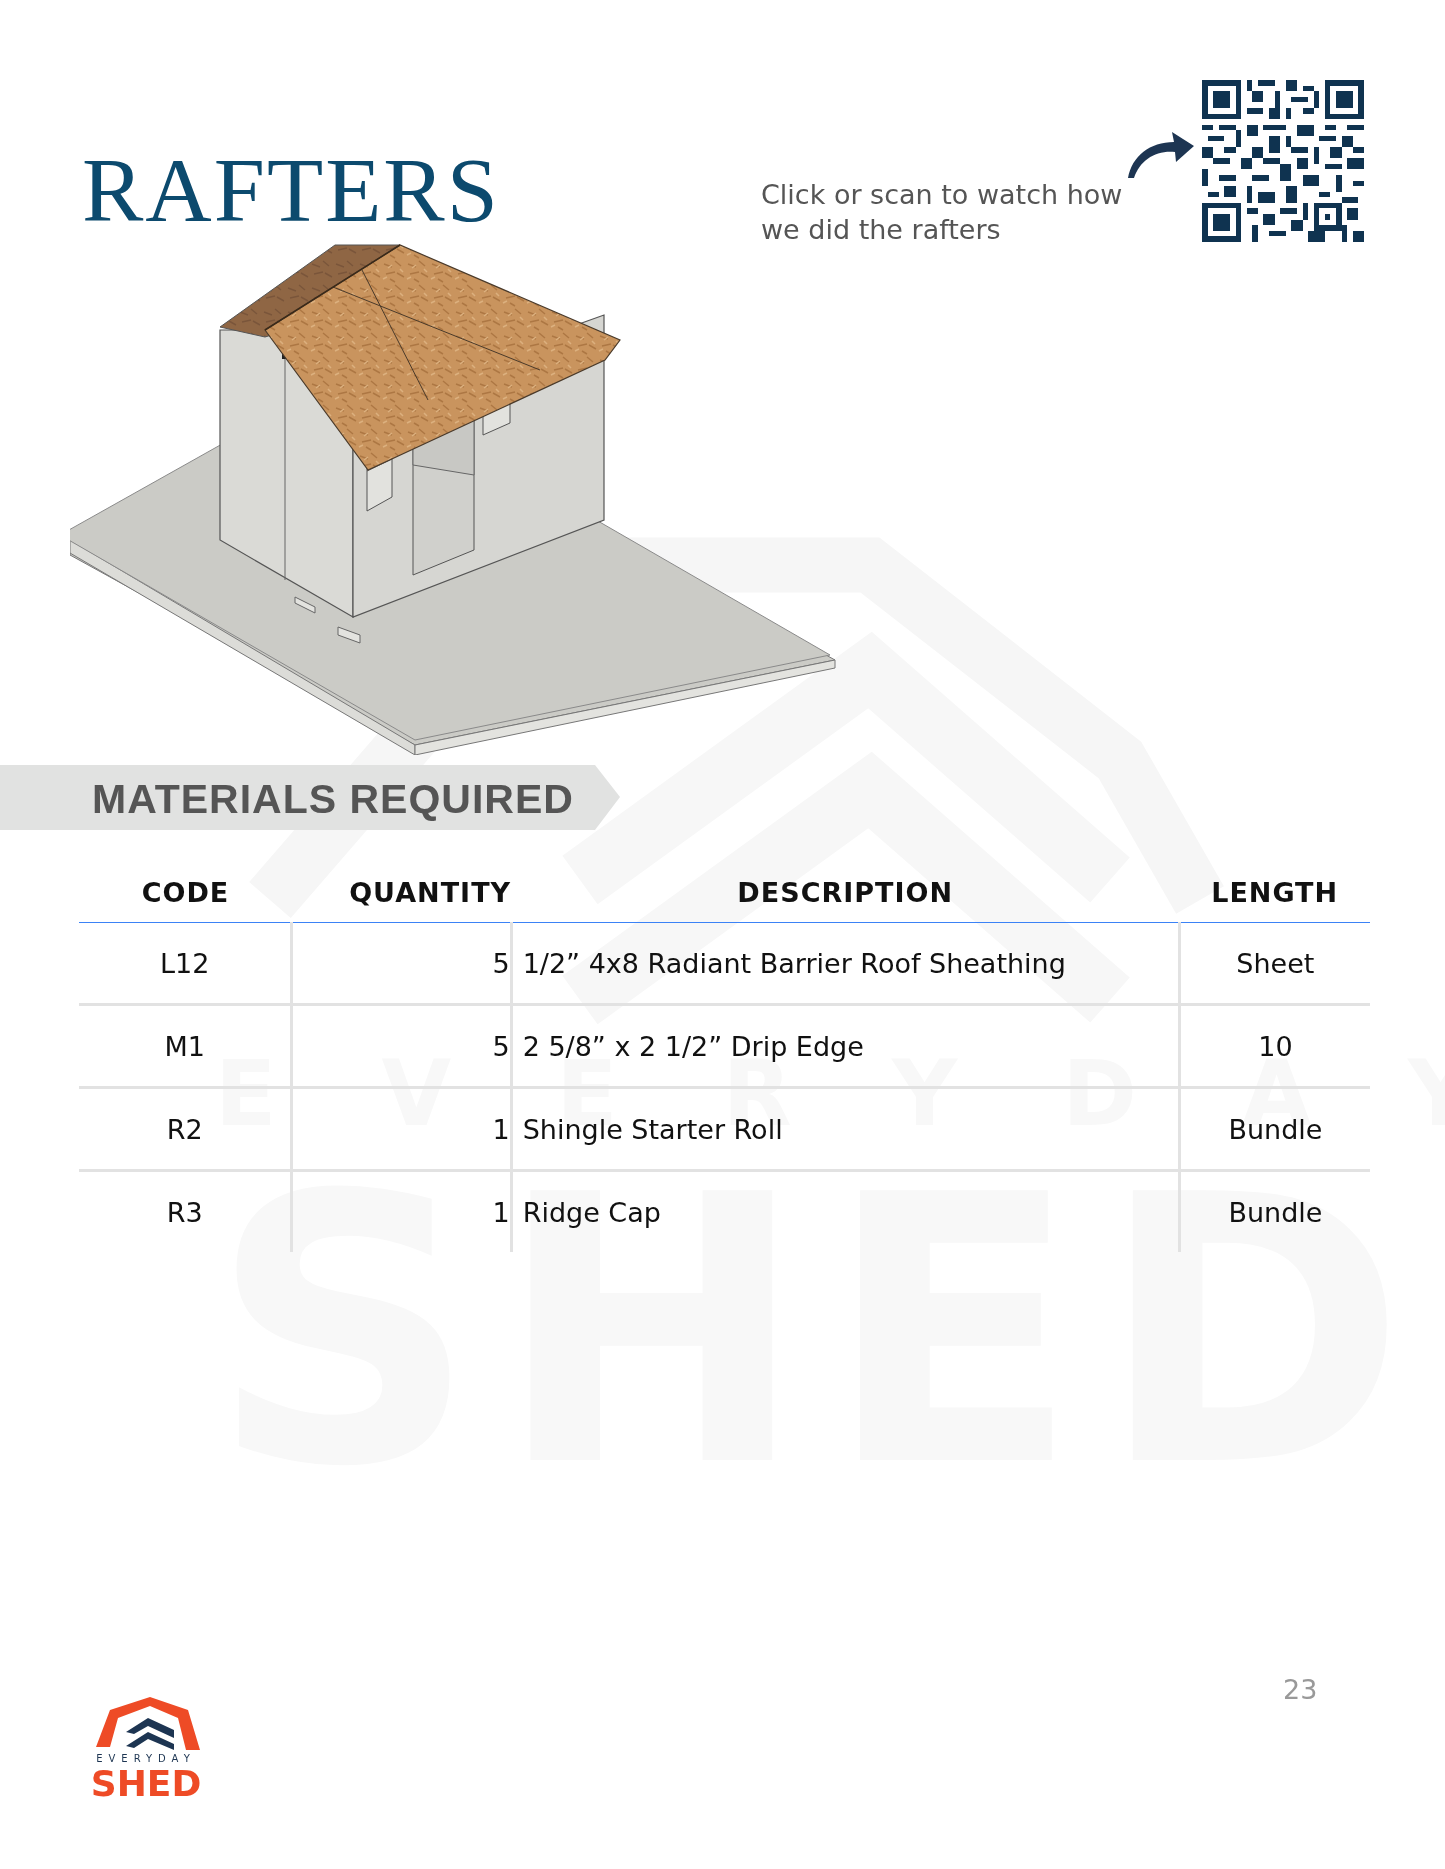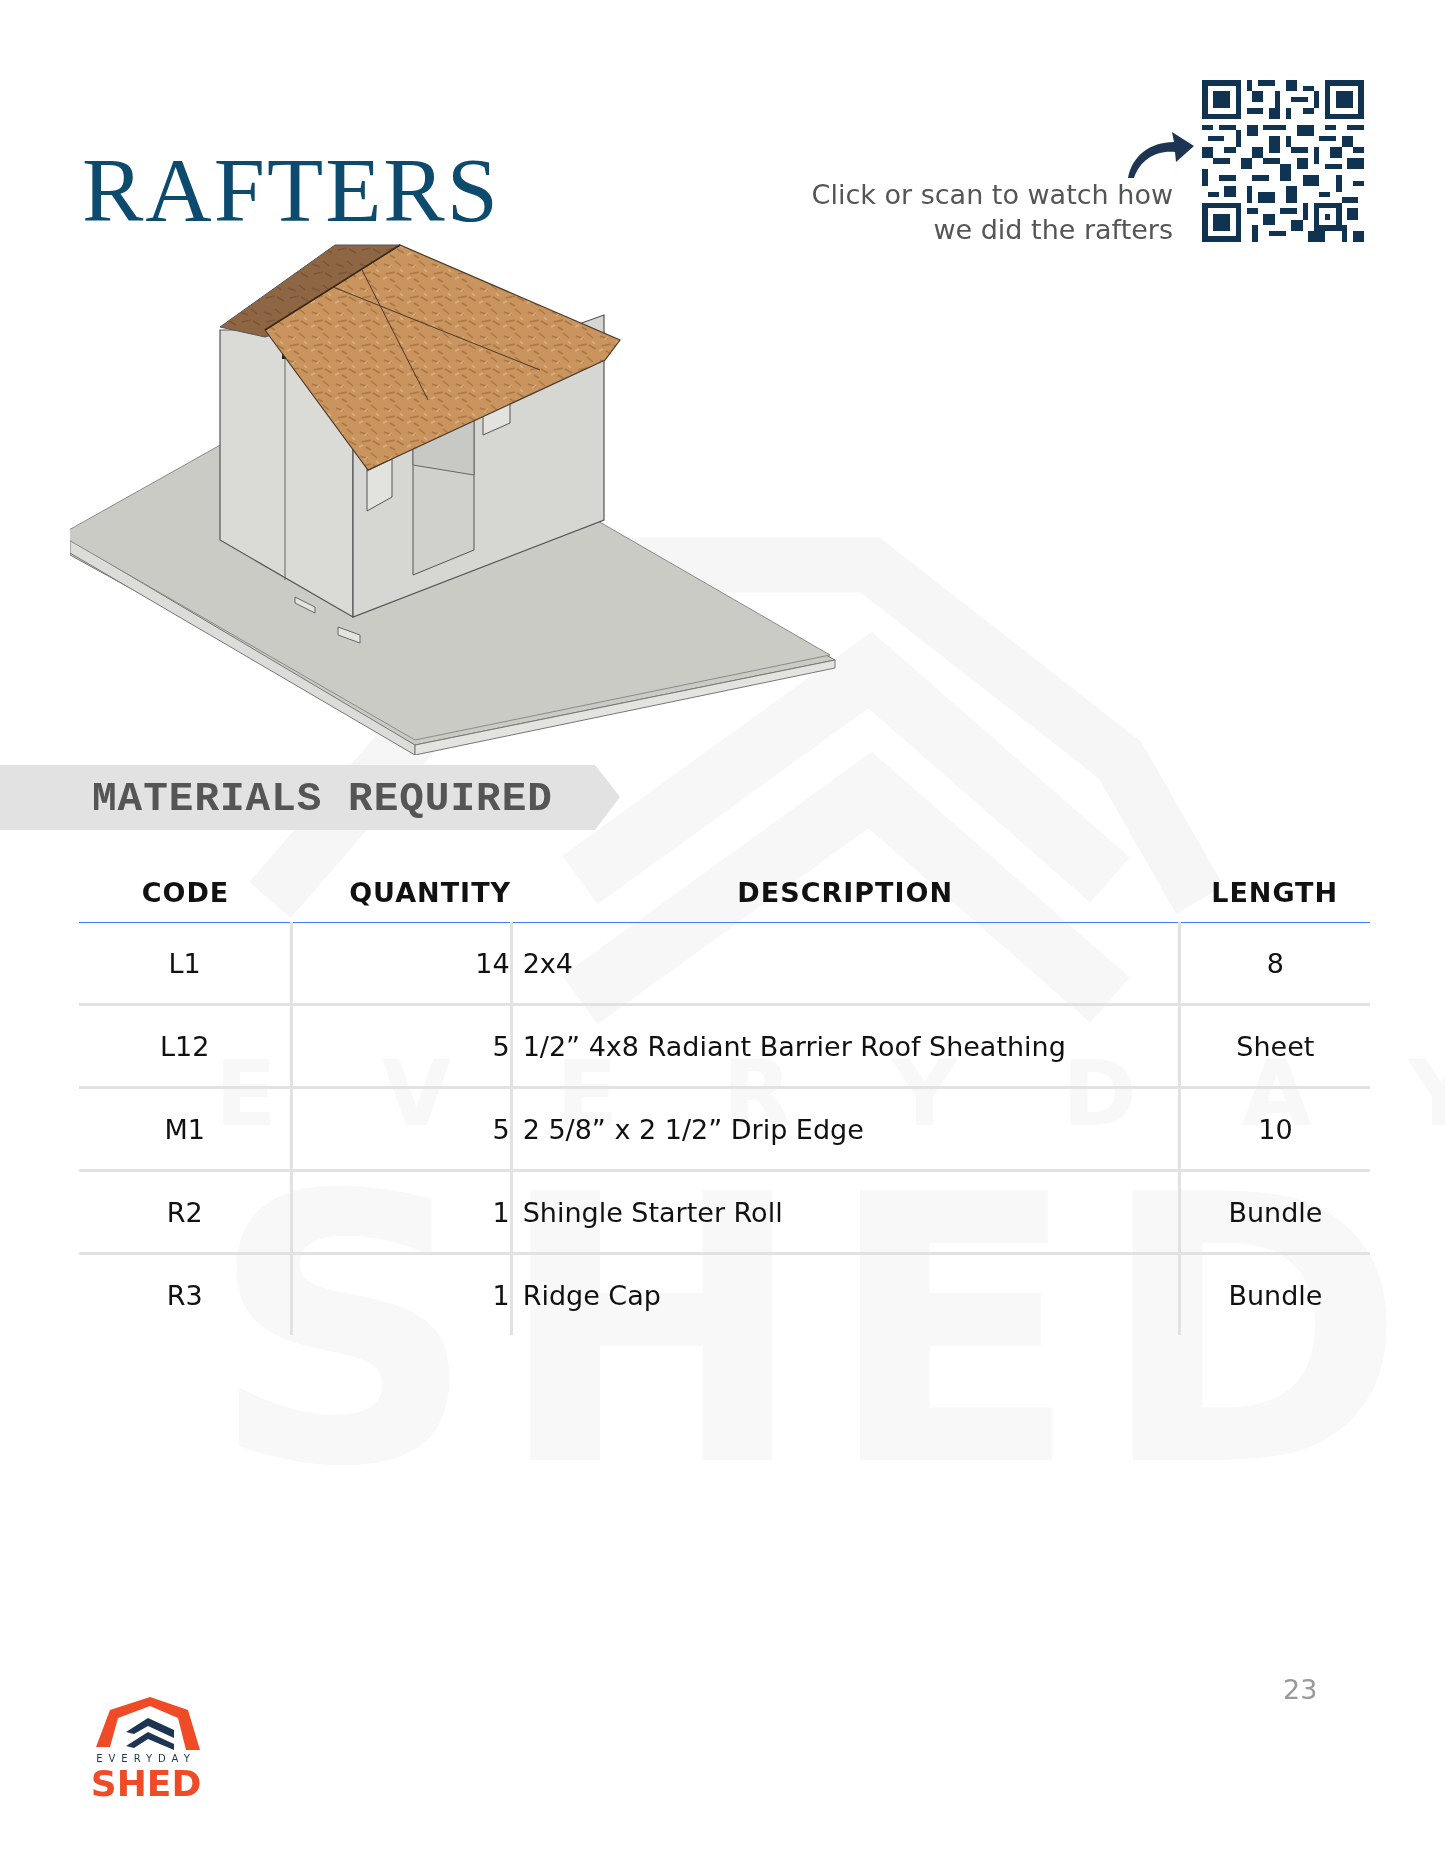--- a/index.html
+++ b/index.html
@@ -9,33 +9,33 @@
     font-family: "Liberation Sans", "DejaVu Sans", sans-serif;
   }
   .watermark { position: absolute; left: 0; top: 0; width: 1445px; height: 1869px; pointer-events: none; }
   .title {
     position: absolute; left: 82px; top: 82px;
     font-family: Liberation Serif, serif;
     font-size: 92px; color: #0c4a6e; letter-spacing: 2px; font-weight: normal;
     line-height: 1;
   }
   .qr-caption {
-    position: absolute; right: 272px; top: 177px; width: 420px;
-    text-align: right; color: #555;
+    position: absolute; right: 264px; top: 177px; width: 420px;
+    color: #555;
     font-family: "DejaVu Sans", sans-serif; font-size: 27px; line-height: 35px;
   }
   .qr-arrow { position: absolute; left: 1124px; top: 128px; }
   .qr { position: absolute; left: 1202px; top: 80px; width: 162px; height: 162px; }
   .illustration { position: absolute; left: 70px; top: 235px; width: 780px; height: 520px; }
   .banner {
     position: absolute; left: 0; top: 765px; width: 620px; height: 65px;
   }
   .banner-text {
     position: absolute; left: 92px; top: 776px;
-    font-family: Liberation Mono, monospace; font-weight: bold;
+    font-family: Liberation Sans, sans-serif; font-weight: bold;
     font-size: 41px; color: #555; letter-spacing: 1px;
   }
   table.materials {
     position: absolute; left: 79px; top: 862px; width: 1291px;
     border-collapse: collapse;
     font-family: "DejaVu Sans", sans-serif;
   }
   table.materials th {
     font-weight: bold; font-size: 27px; color: #111; height: 60px;
     border-bottom: 1px solid #3b82f6; padding: 0; letter-spacing: 1px;
@@ -229,26 +229,20 @@
   <thead>
     <tr>
       <th class="c-code">CODE</th>
       <th class="c-qty">QUANTITY</th>
       <th class="c-desc">DESCRIPTION</th>
       <th class="c-len">LENGTH</th>
     </tr>
   </thead>
   <tbody>
     <tr>
-      <td class="c-code">L1</td>
-      <td class="c-qty">14</td>
-      <td class="c-desc">2x4</td>
-      <td class="c-len">8</td>
-    </tr>
-    <tr>
       <td class="c-code">L12</td>
       <td class="c-qty">5</td>
       <td class="c-desc">1/2” 4x8 Radiant Barrier Roof Sheathing</td>
       <td class="c-len">Sheet</td>
     </tr>
     <tr>
       <td class="c-code">M1</td>
       <td class="c-qty">5</td>
       <td class="c-desc">2 5/8” x 2 1/2” Drip Edge</td>
       <td class="c-len">10</td>

